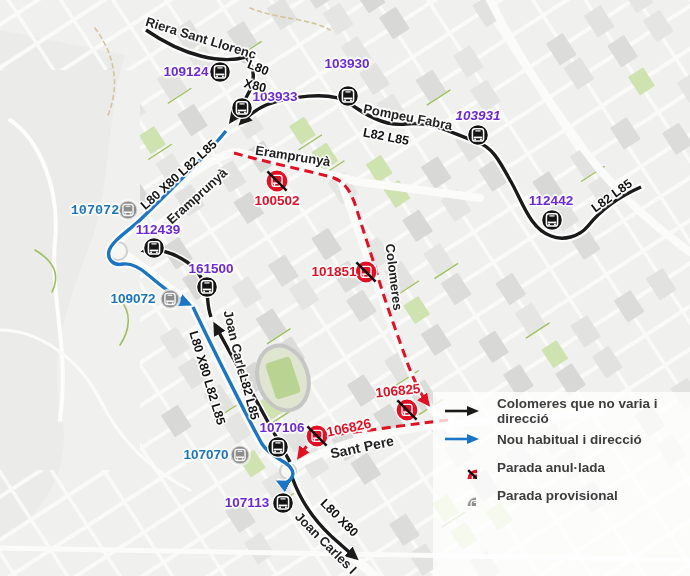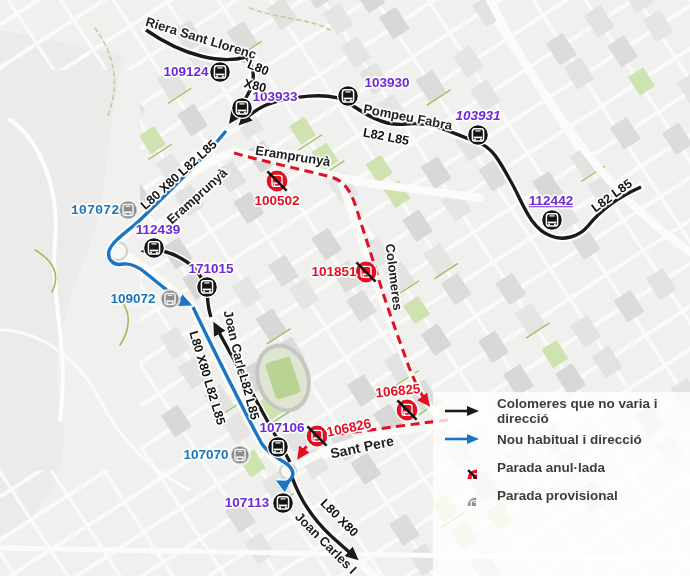--- a/index.html
+++ b/index.html
@@ -621,25 +621,25 @@
         <use href="#ic-cancelled" x="264" y="168" width="26" height="26"></use>
         <use href="#ic-cancelled" x="353" y="259" width="26" height="26"></use>
         <use href="#ic-cancelled" x="394" y="397" width="26" height="26"></use>
         <use href="#ic-cancelled" x="304" y="423" width="26" height="26"></use>
       </g>
   </svg>
 
   <div id="overlay">
       <div class="maplabel lbl-stop " style="left: 186px; top: 72px; transform: translate(-50%, -50%) rotate(0deg);">109124</div>
       <div class="maplabel lbl-stop " style="left: 275px; top: 97px; transform: translate(-50%, -50%) rotate(0deg);">103933</div>
-      <div class="maplabel lbl-stop " style="left: 347px; top: 83px; transform: translate(-50%, -50%) rotate(0deg); margin-left: 40px;">103930</div>
+      <div class="maplabel lbl-stop " style="left: 347px; top: 64px; transform: translate(-50%, -50%) rotate(0deg);">103930</div>
       <div class="maplabel lbl-stop " style="left: 478px; top: 116px; transform: translate(-50%, -50%) rotate(0deg); font-style: italic;">103931</div>
-      <div class="maplabel lbl-stop " style="left: 551px; top: 201px; transform: translate(-50%, -50%) rotate(0deg); text-decoration: underline;">112442</div>
+      <div class="maplabel lbl-stop " style="left: 551px; top: 201px; transform: translate(-50%, -50%) rotate(0deg);">112442</div>
       <div class="maplabel lbl-stop " style="left: 158px; top: 230px; transform: translate(-50%, -50%) rotate(0deg);">112439</div>
-      <div class="maplabel lbl-stop " style="left: 211px; top: 269px; transform: translate(-50%, -50%) rotate(0deg);">171015</div>
+      <div class="maplabel lbl-stop " style="left: 211px; top: 269px; transform: translate(-50%, -50%) rotate(0deg);">161500</div>
       <div class="maplabel lbl-stop " style="left: 282px; top: 428px; transform: translate(-50%, -50%) rotate(0deg);">107106</div>
       <div class="maplabel lbl-stop " style="left: 247px; top: 503px; transform: translate(-50%, -50%) rotate(0deg);">107113</div>
       <div class="maplabel lbl-stop blue" style="left: 95px; top: 211px; transform: translate(-50%, -50%) rotate(0deg); font-family: Liberation Mono, monospace;">107072</div>
       <div class="maplabel lbl-stop blue" style="left: 133px; top: 299px; transform: translate(-50%, -50%) rotate(0deg);">109072</div>
       <div class="maplabel lbl-stop blue" style="left: 206px; top: 455px; transform: translate(-50%, -50%) rotate(0deg);">107070</div>
       <div class="maplabel lbl-stop red" style="left: 277px; top: 201px; transform: translate(-50%, -50%) rotate(0deg);">100502</div>
       <div class="maplabel lbl-stop red" style="left: 334px; top: 272px; transform: translate(-50%, -50%) rotate(0deg);">101851</div>
       <div class="maplabel lbl-stop red" style="left: 398px; top: 391px; transform: translate(-50%, -50%) rotate(-6deg);">106825</div>
       <div class="maplabel lbl-stop red" style="left: 349px; top: 428px; transform: translate(-50%, -50%) rotate(-12deg);">106826</div>
       <div class="maplabel lbl-street" style="left: 201px; top: 38px; transform: translate(-50%, -50%) rotate(17deg);">Riera Sant Llorenç</div>

